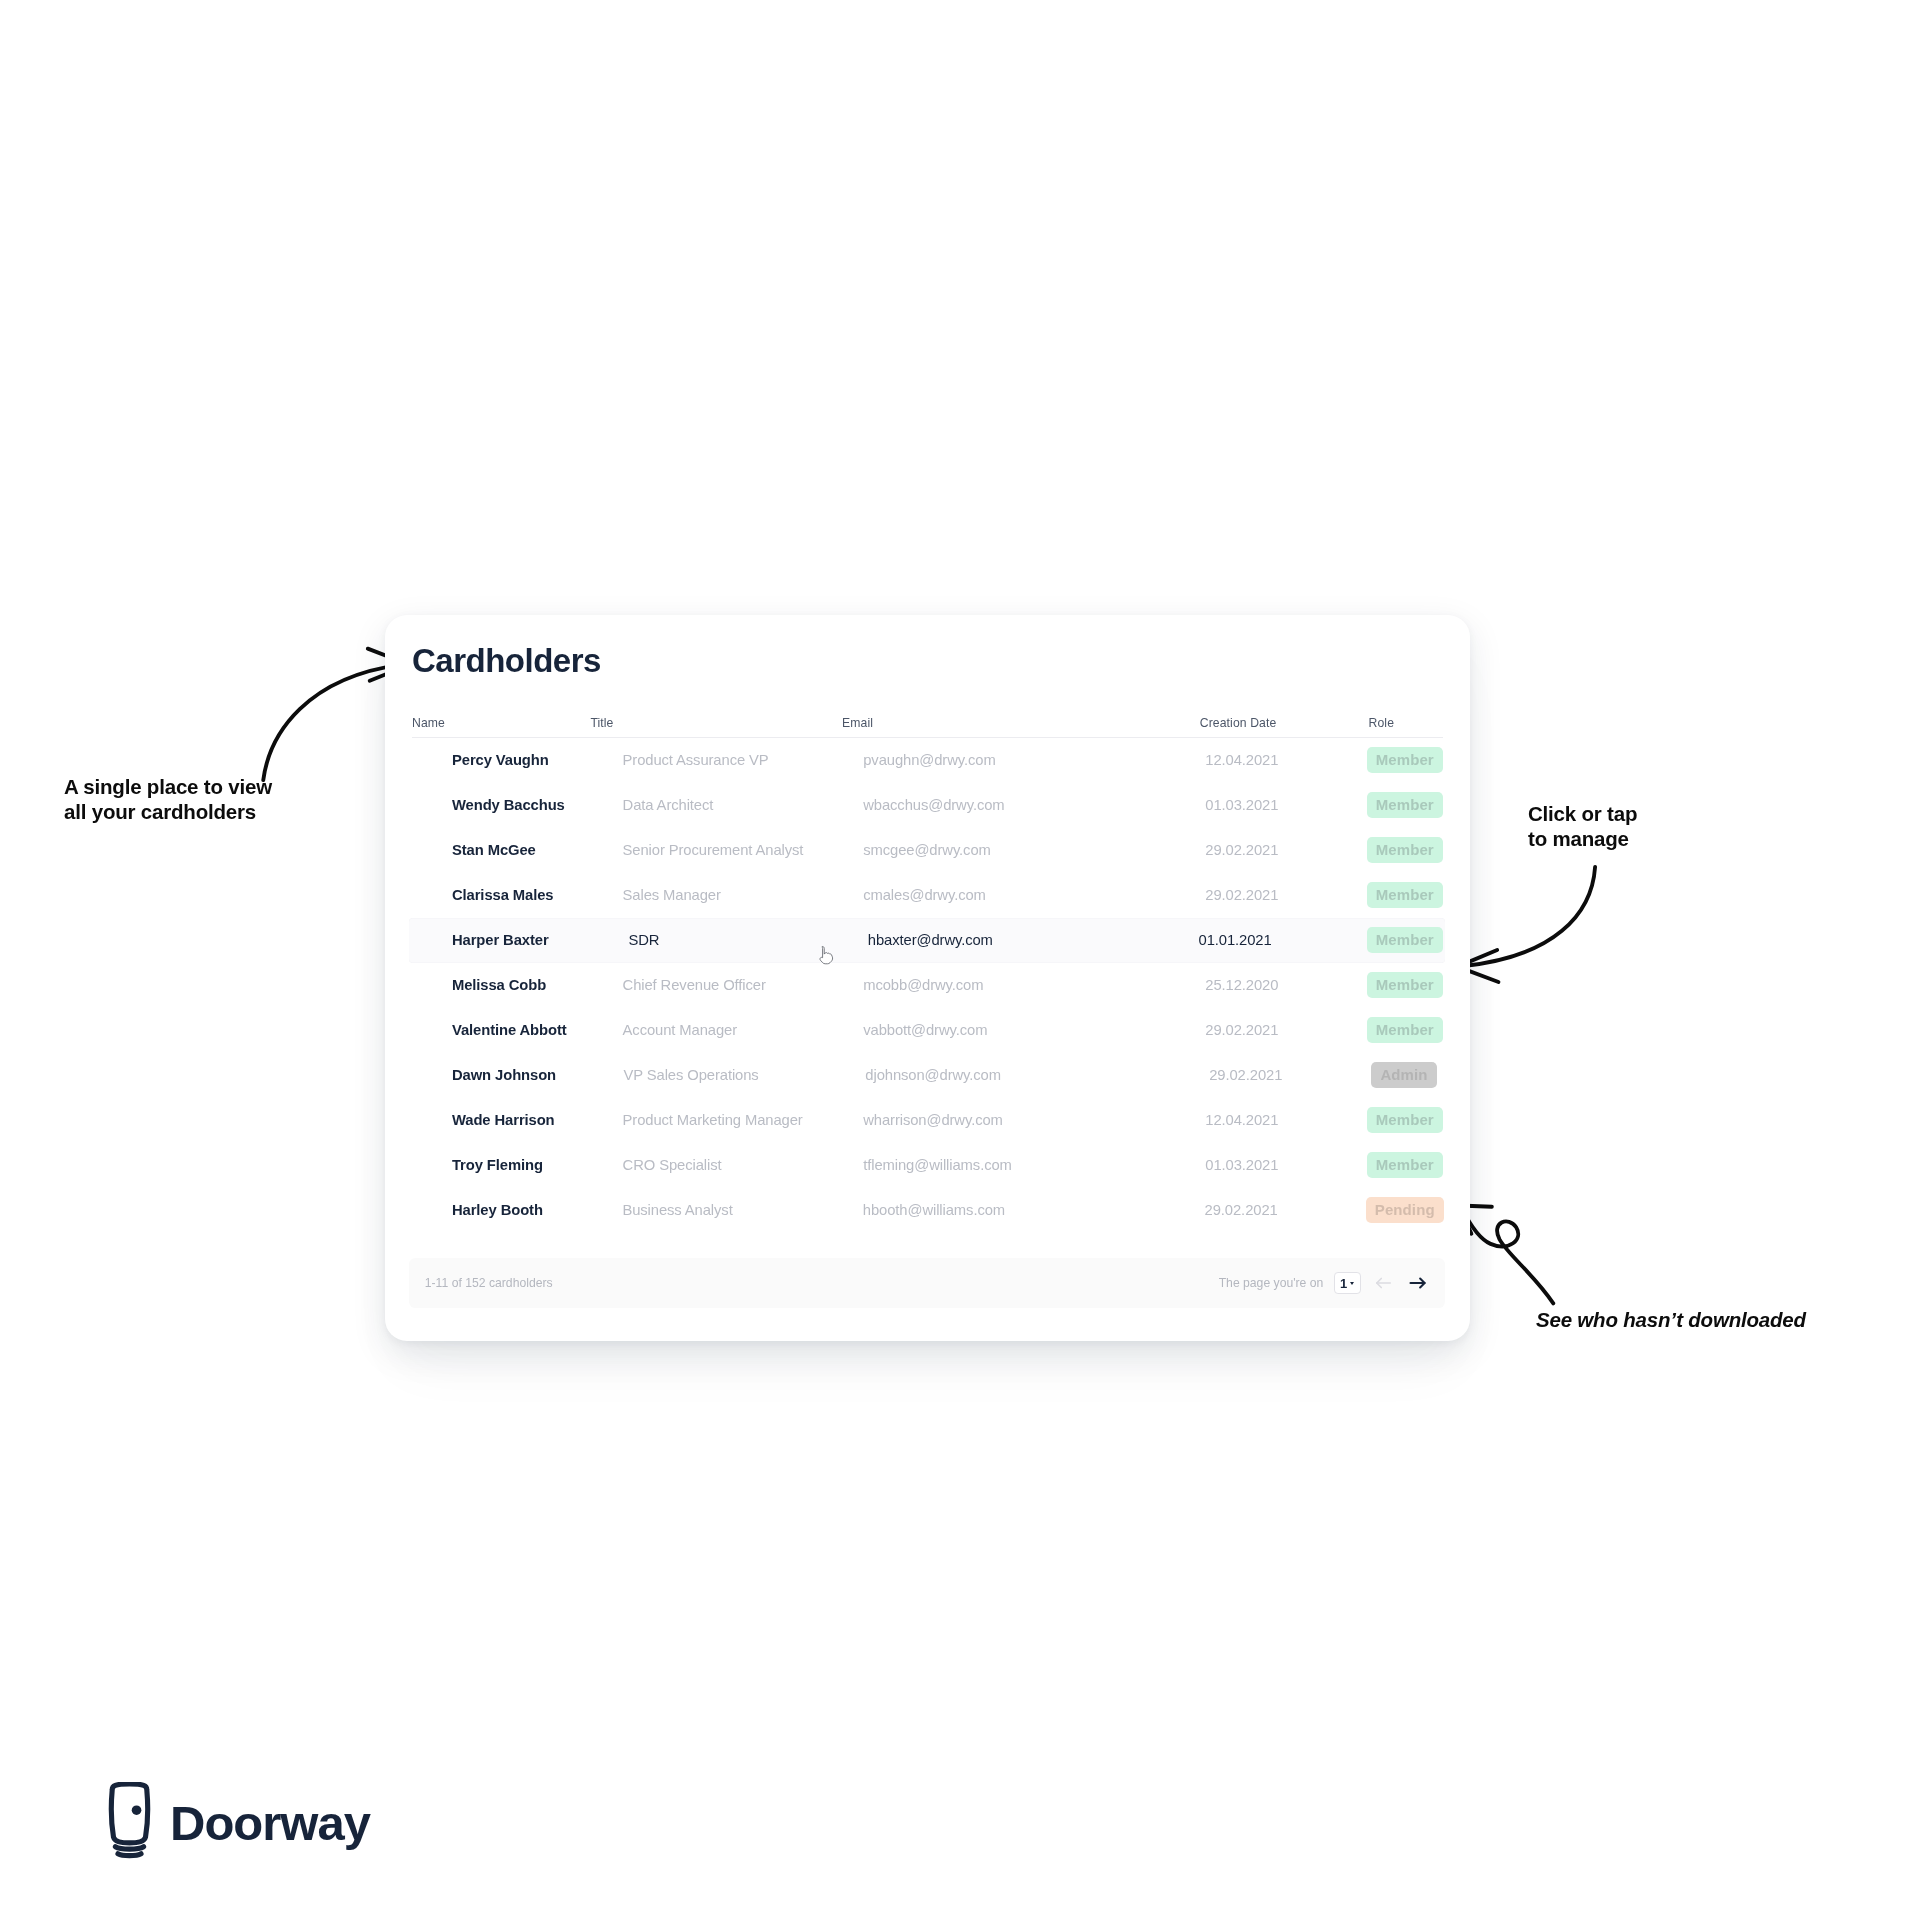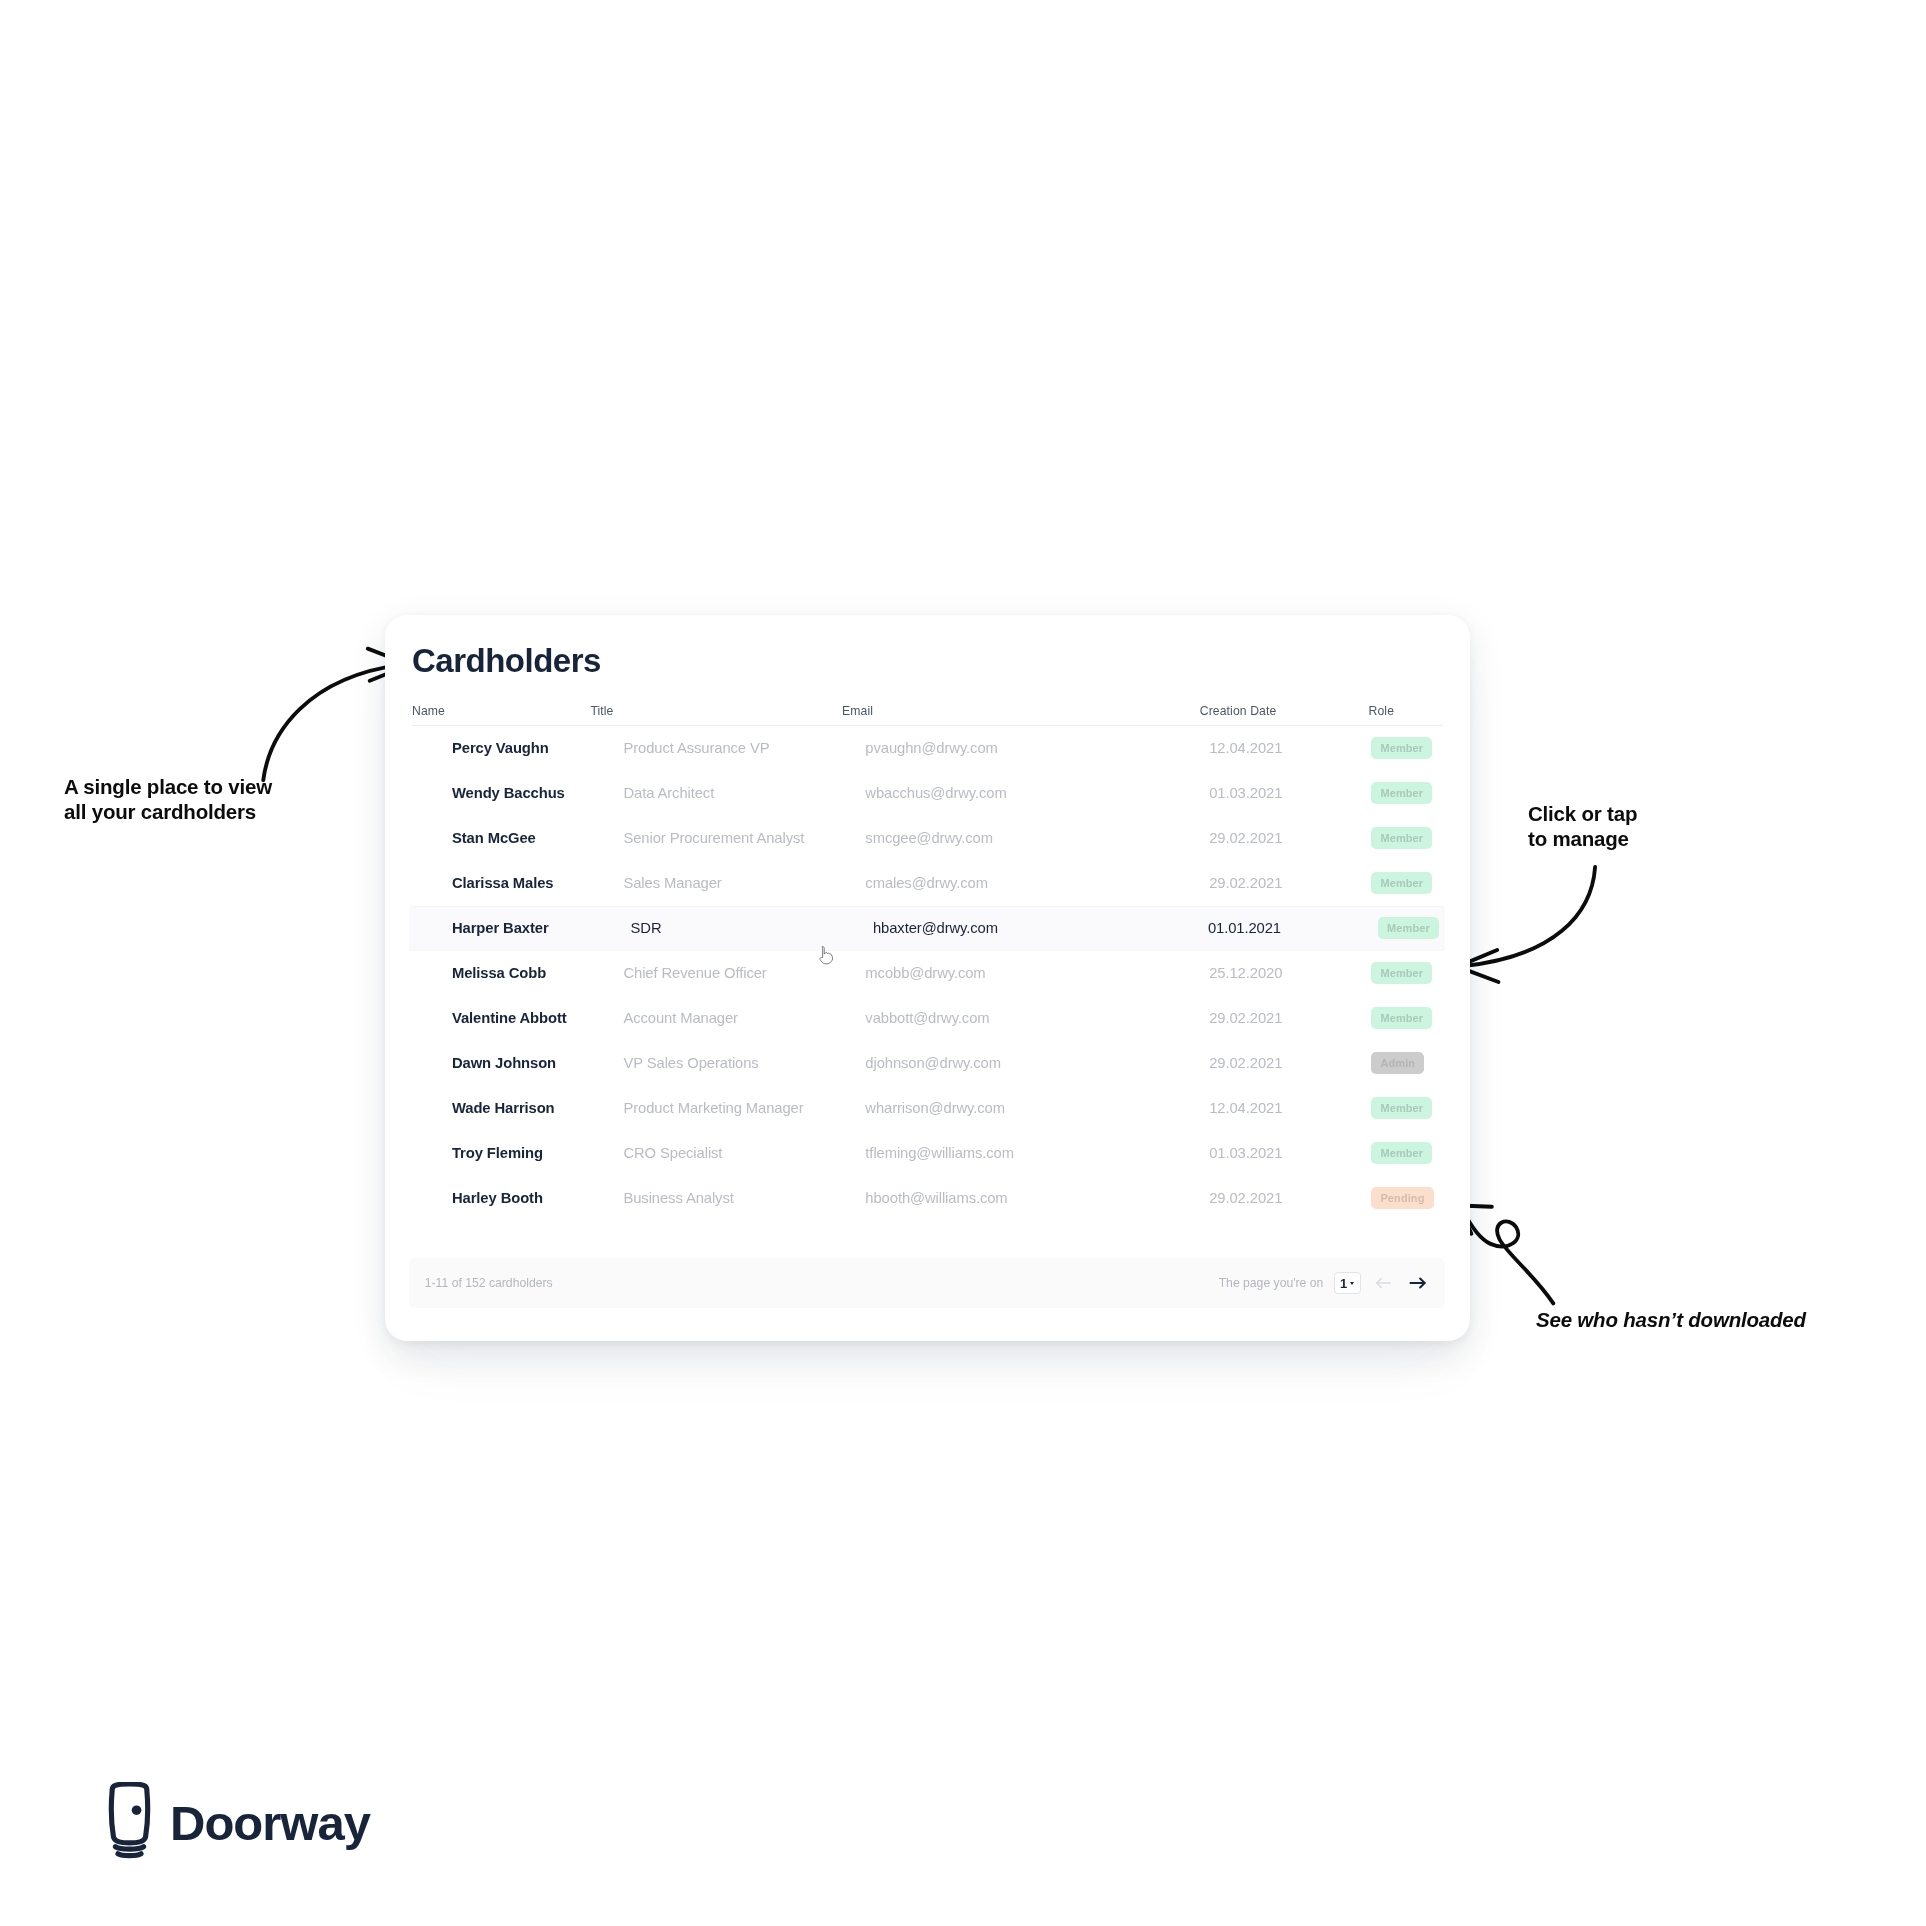--- a/index.html
+++ b/index.html
@@ -23,21 +23,21 @@
                 0 39px 58px -19px rgba(23,36,58,.05);
   }
   #card-title {
     position: absolute; left: 27px; top: 27px;
     font-size: 33px; font-weight: 700;
     letter-spacing: -0.5px;
     color: #17243a;
   }
 
   
-  #table { position: absolute; left: 24.4px; top: 82px; width: 1036px; }
+  #table { position: absolute; left: 24.4px; top: 94px; width: 1036px; }
   .row {
     position: relative;
     display: flex; align-items: center;
     height: 45px;
     padding: 0 2.6px;
   }
   .row.head { height: 28px; }
   .hr {
     height: 0.6px; background: #ececf0;
     margin: 0 2.6px;
@@ -64,21 +64,21 @@
     margin-left: 40px;
   }
   .cell-muted {
     font-size: 14.8px; font-weight: 400; color: #b9bcc4;
     letter-spacing: -0.1px;
   }
   .row.hovered .cell-muted { color: #17243a; font-weight: 400; }
 
   .badge {
     display: inline-block;
-    font-size: 11px; font-weight: 700;
+    font-size: 15px; font-weight: 700;
     padding: 4.5px 9px 5.1px;
     border-radius: 5.1px;
     letter-spacing: 0.1px;
   }
   .badge.member  { background: #ccf5e0; color: #a9c9bb; }
   .badge.admin   { background: #cccccc; color: #b4b4b4; }
   .badge.pending { background: #fbdfcc; color: #d4bcac; }
 
   
   #footer {

